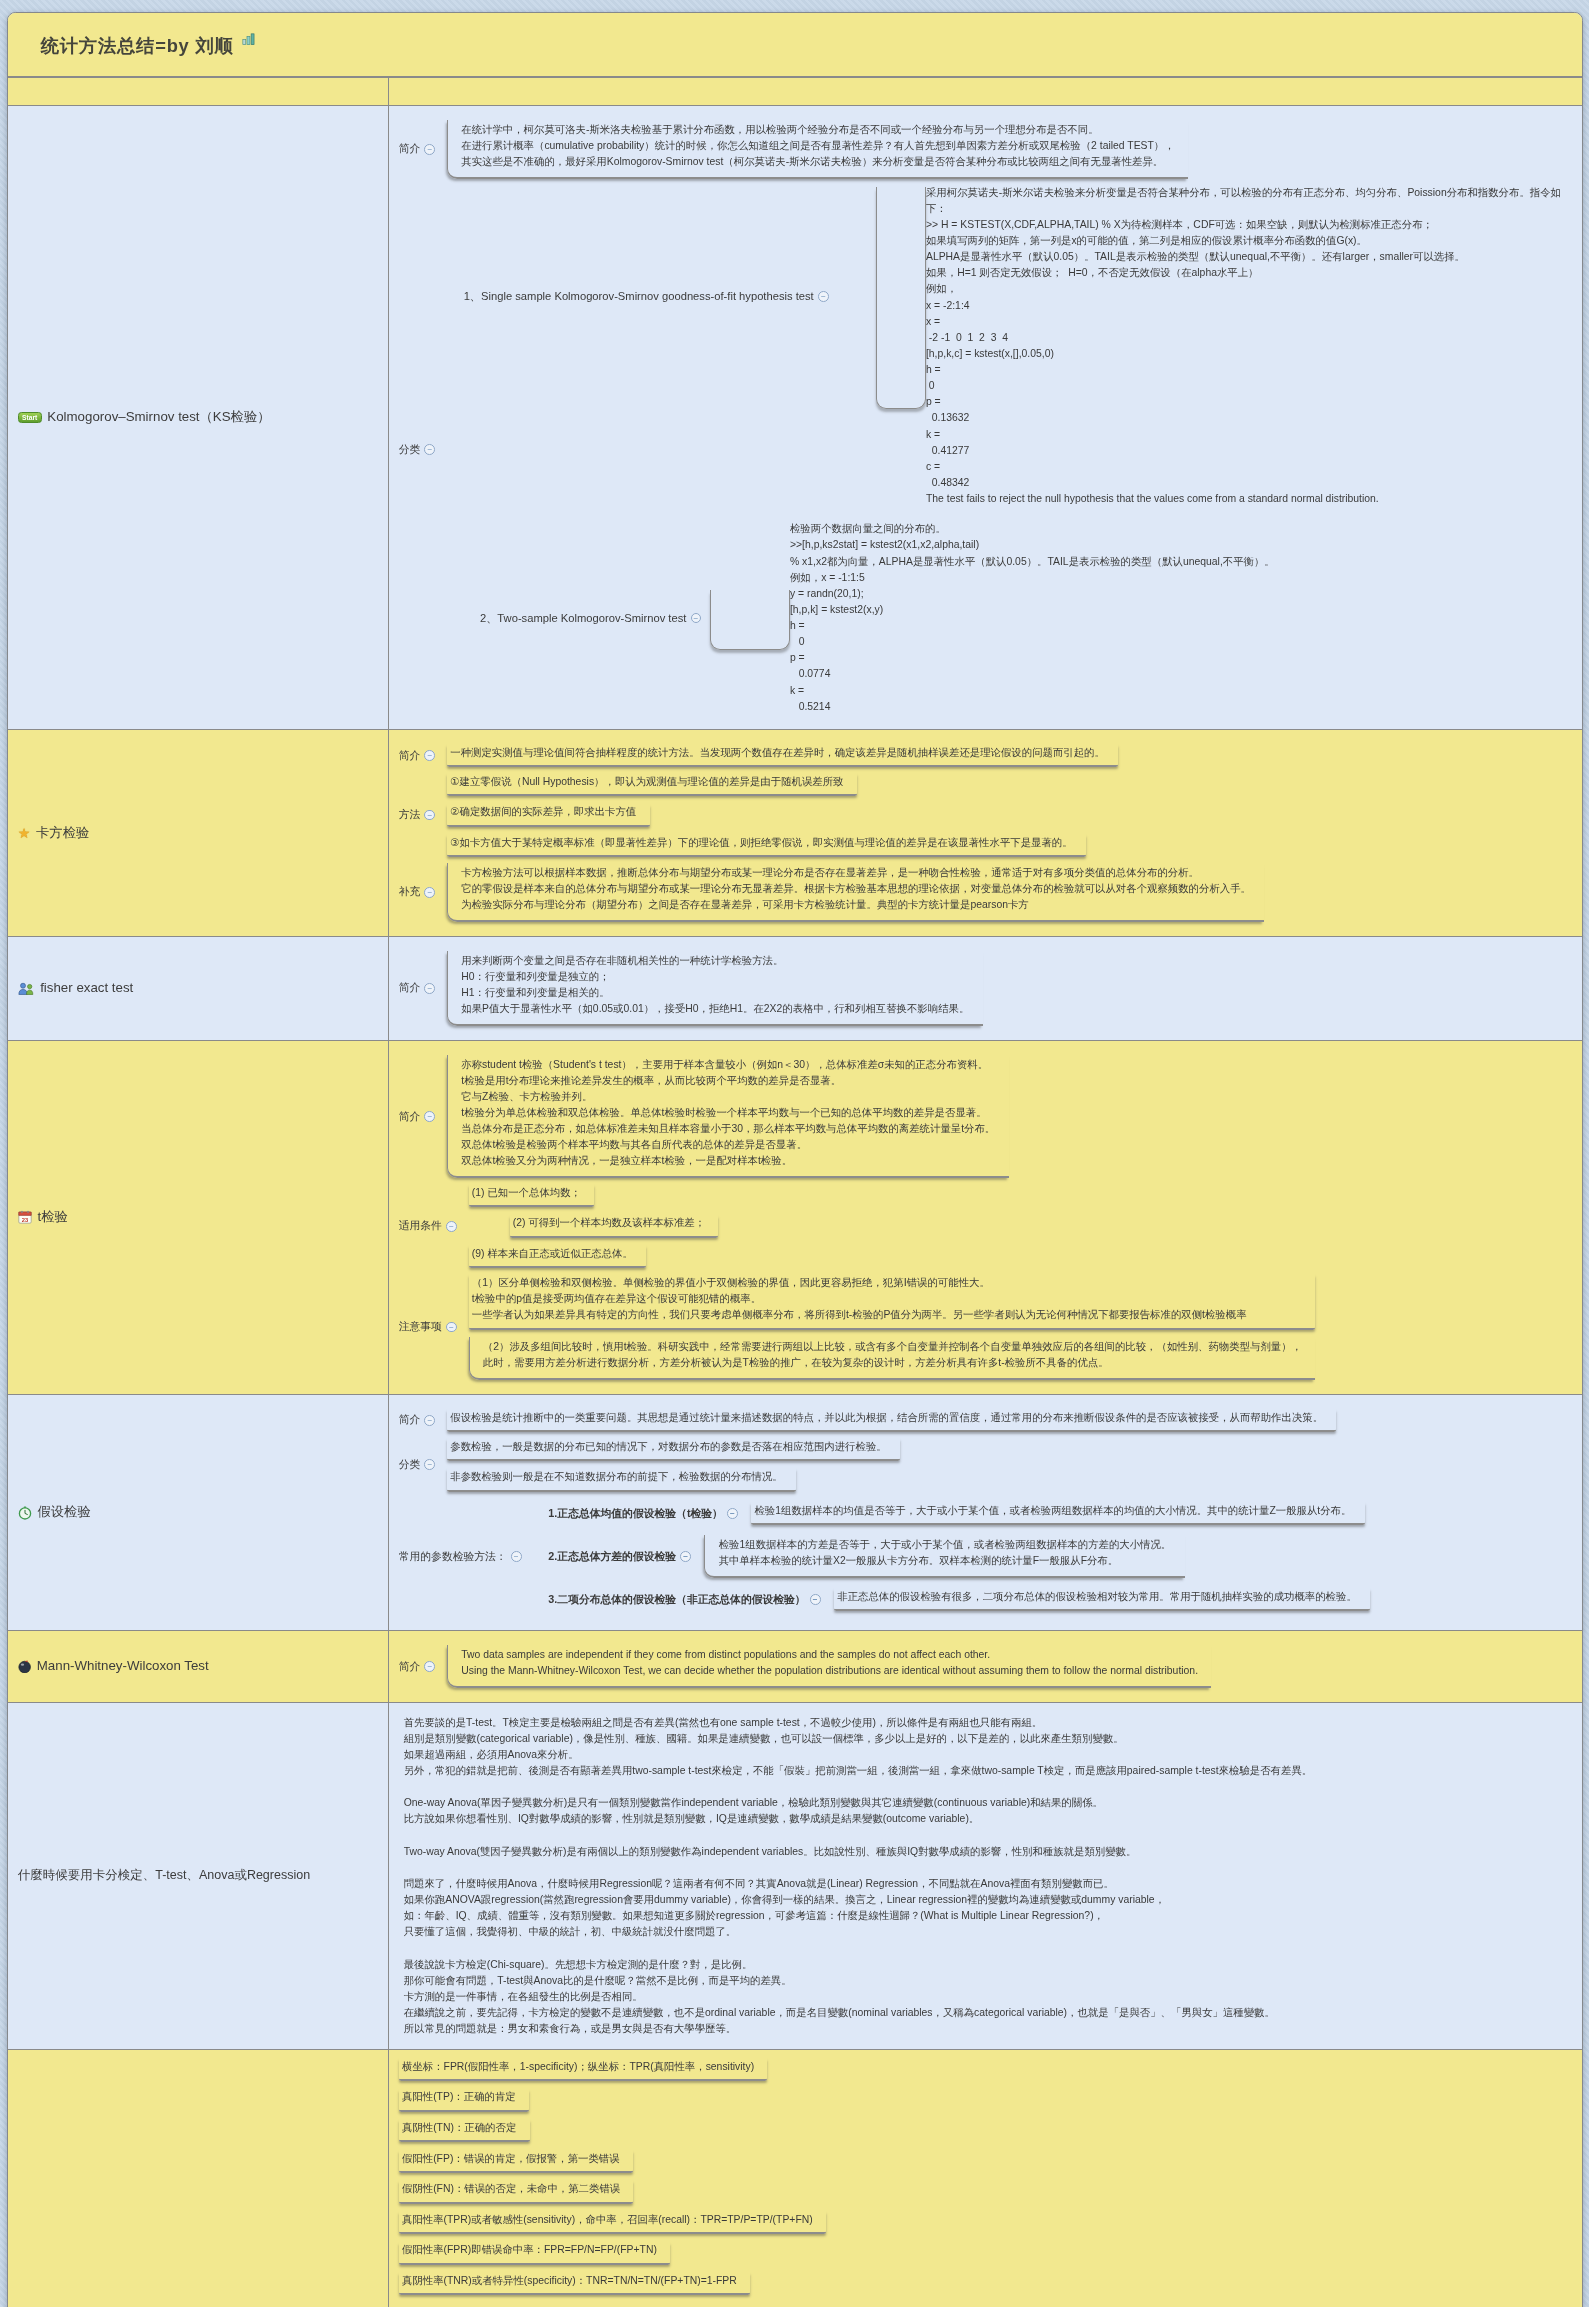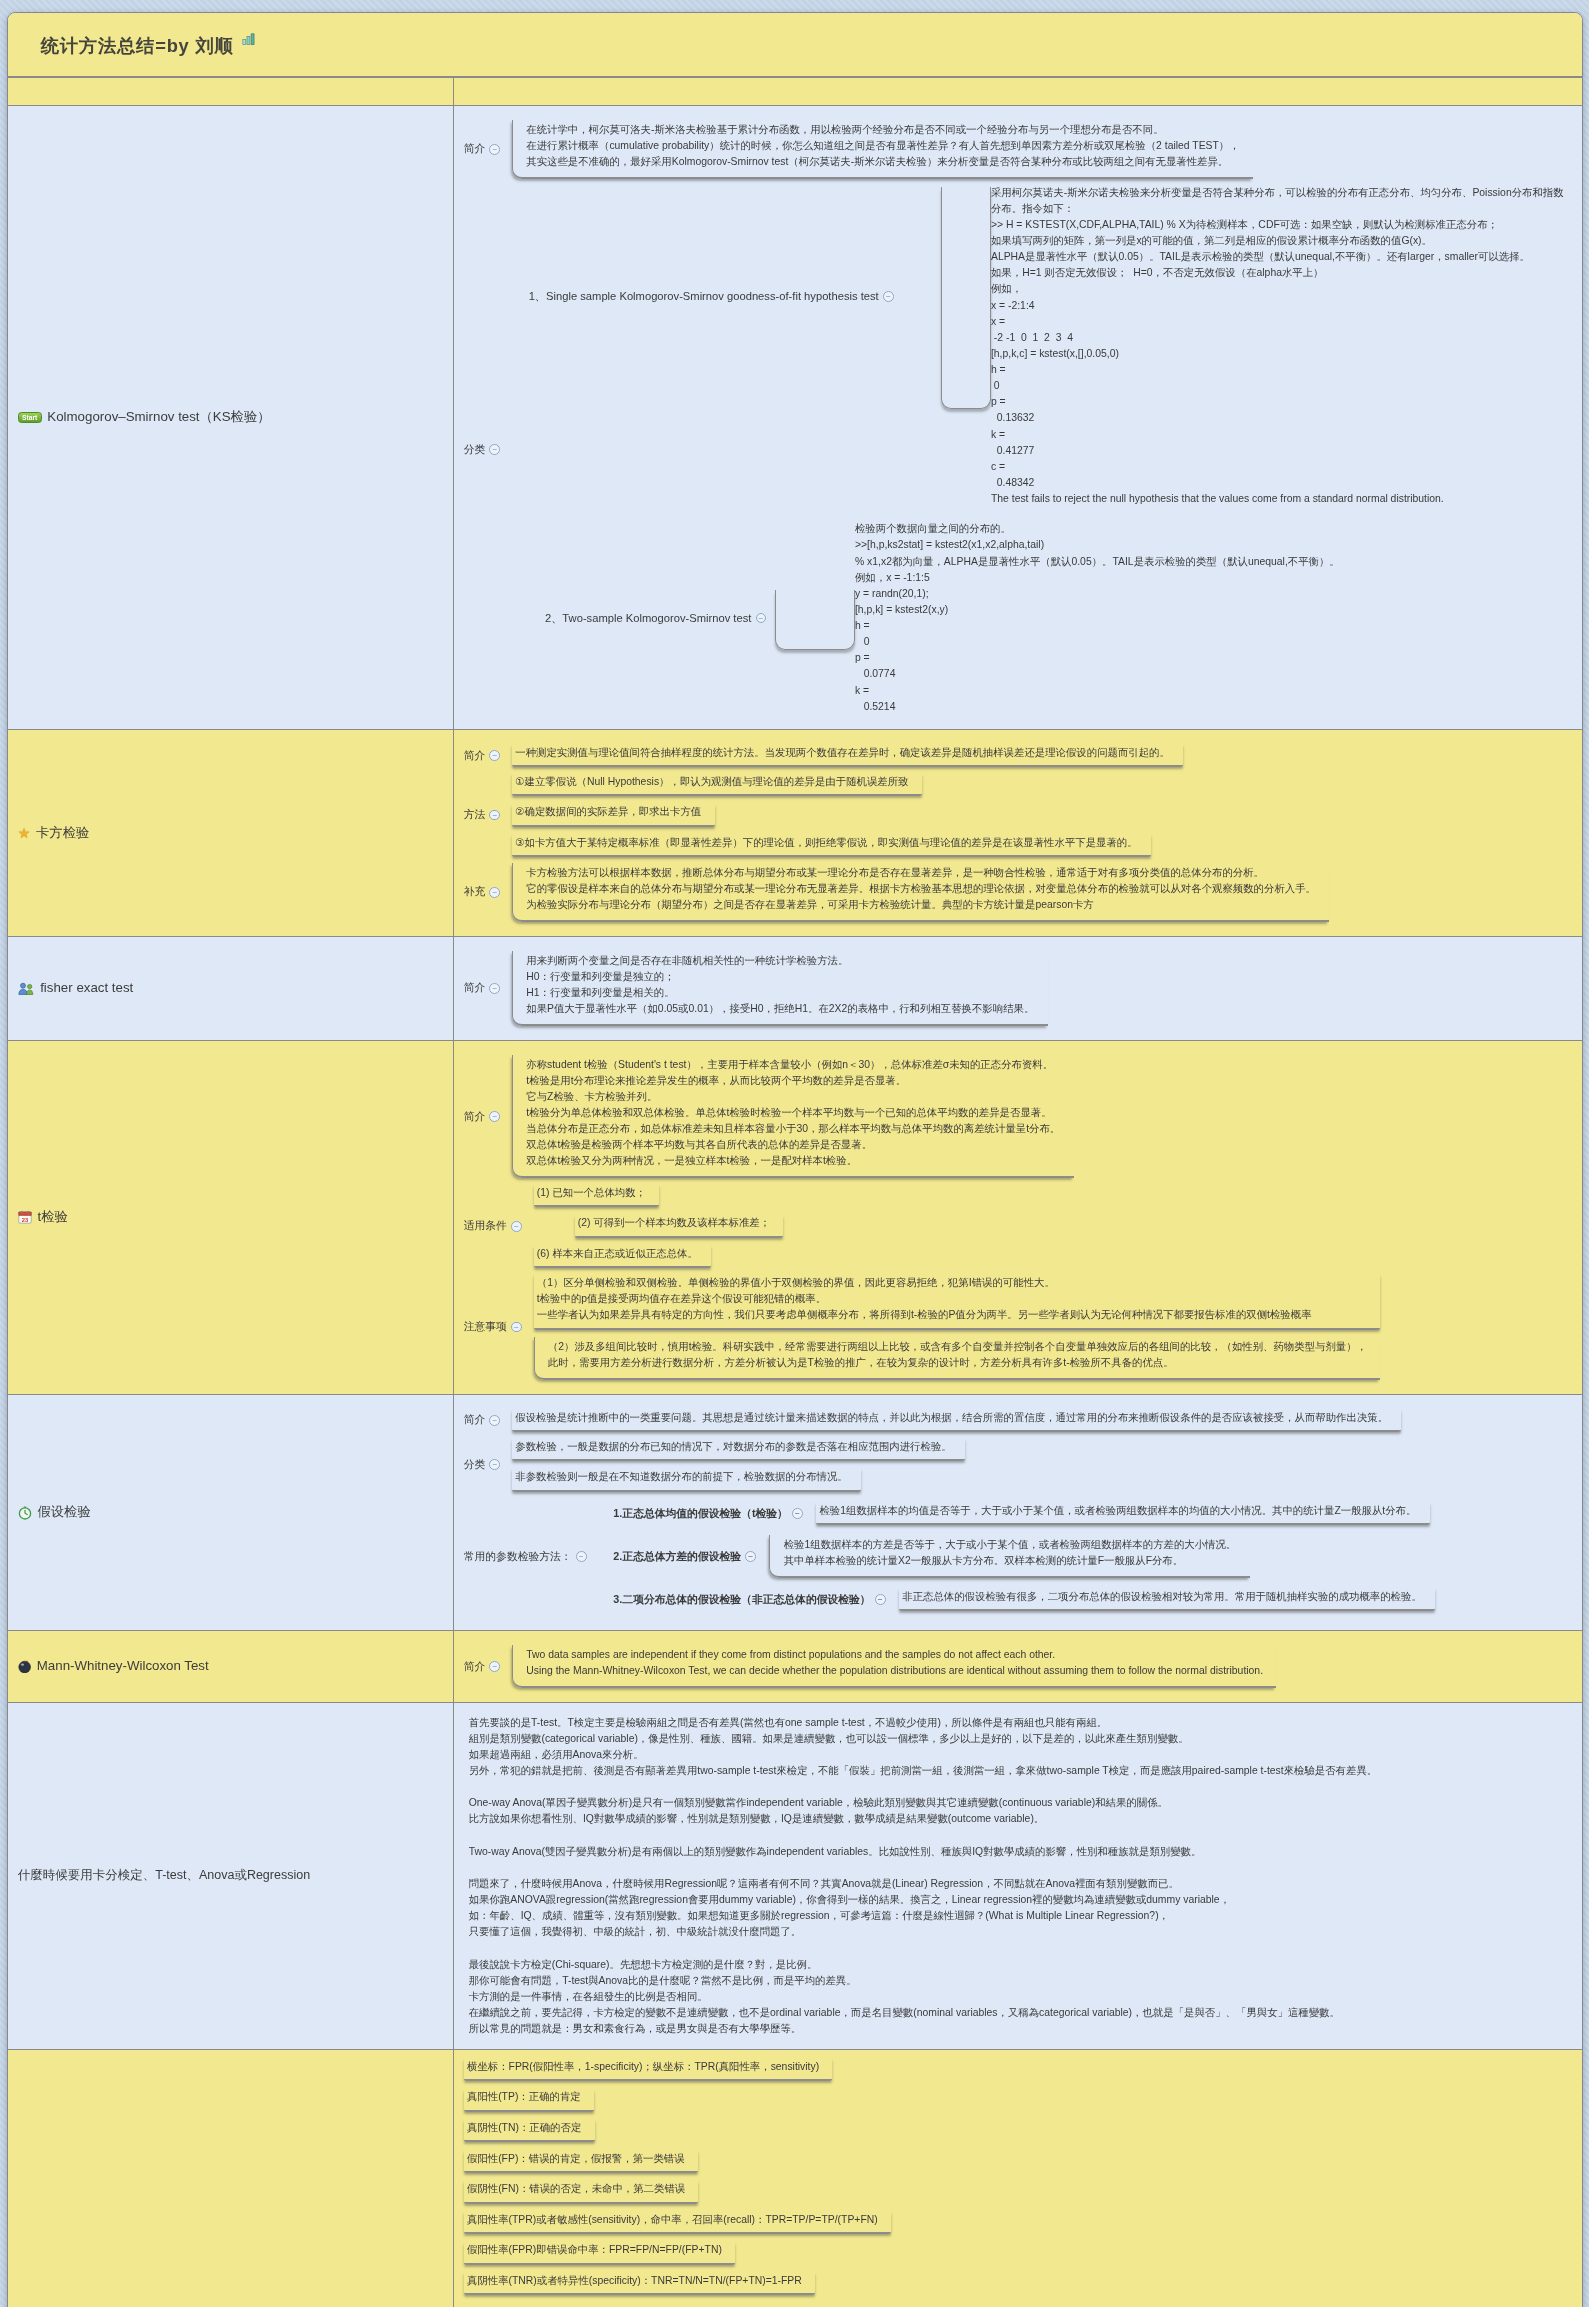--- a/index.html
+++ b/index.html
@@ -20,21 +20,21 @@
     background:#f2e88f; padding:20px 33px 18.3px 33px;
     display:flex; align-items:flex-start; gap:8.3px;
     border-bottom:0.8px solid #8a8a8a;
   }
   .title-text { font-size:18.3px; font-weight:bold; color:#45453c; letter-spacing:0.8px; }
   .row { display:flex; border-top:0.8px solid #8a8a8a; }
   .row:first-of-type { border-top:none; }
   .bg-blue { background:#dee8f7; }
   .bg-yellow { background:#f2e88f; }
   .left-cell {
-    width:446px; flex-shrink:0; border-right:0.8px solid #8a8a8a;
+    width:381px; flex-shrink:0; border-right:0.8px solid #8a8a8a;
     display:flex; align-items:center; padding:5px 6.7px 5px 10px;
   }
   .right-cell { flex:1; padding:8.3px 10px; min-width:0; }
   .header-row { height:28px; }
   .topic { font-size:13.3px; color:#3c3c3c; display:flex; align-items:center; gap:5.8px; line-height:1.25; }
   .topic.small { font-size:12.5px; }
 
   .blabel { font-size:10.8px; color:#3a3a3a; white-space:nowrap; display:flex; align-items:center; gap:4.2px; }
   .minus {
     width:10.8px; height:10.8px; border-radius:50%; border:0.8px solid #8fa8c8;
@@ -276,21 +276,21 @@
 双总体t检验又分为两种情况，一是独立样本t检验，一是配对样本t检验。</div>
       </div>
       <div class="branch">
         <span class="blabel">
             <span>适用条件</span>
             <span class="minus">−</span>
           </span>
         <div class="vcol">
           <div class="block uline" style="align-self:flex-start;">(1) 已知一个总体均数；</div>
           <div class="block uline" style="align-self:flex-start;margin-left:41px;">(2) 可得到一个样本均数及该样本标准差；</div>
-          <div class="block uline" style="align-self:flex-start;">(6) 样本来自正态或近似正态总体。</div>
+          <div class="block uline" style="align-self:flex-start;">(9) 样本来自正态或近似正态总体。</div>
         </div>
       </div>
       <div class="branch">
         <span class="blabel">
             <span>注意事项</span>
             <span class="minus">−</span>
           </span>
         <div class="vcol">
           <div class="block uline">（1）区分单侧检验和双侧检验。单侧检验的界值小于双侧检验的界值，因此更容易拒绝，犯第Ⅰ错误的可能性大。
 t检验中的p值是接受两均值存在差异这个假设可能犯错的概率。

